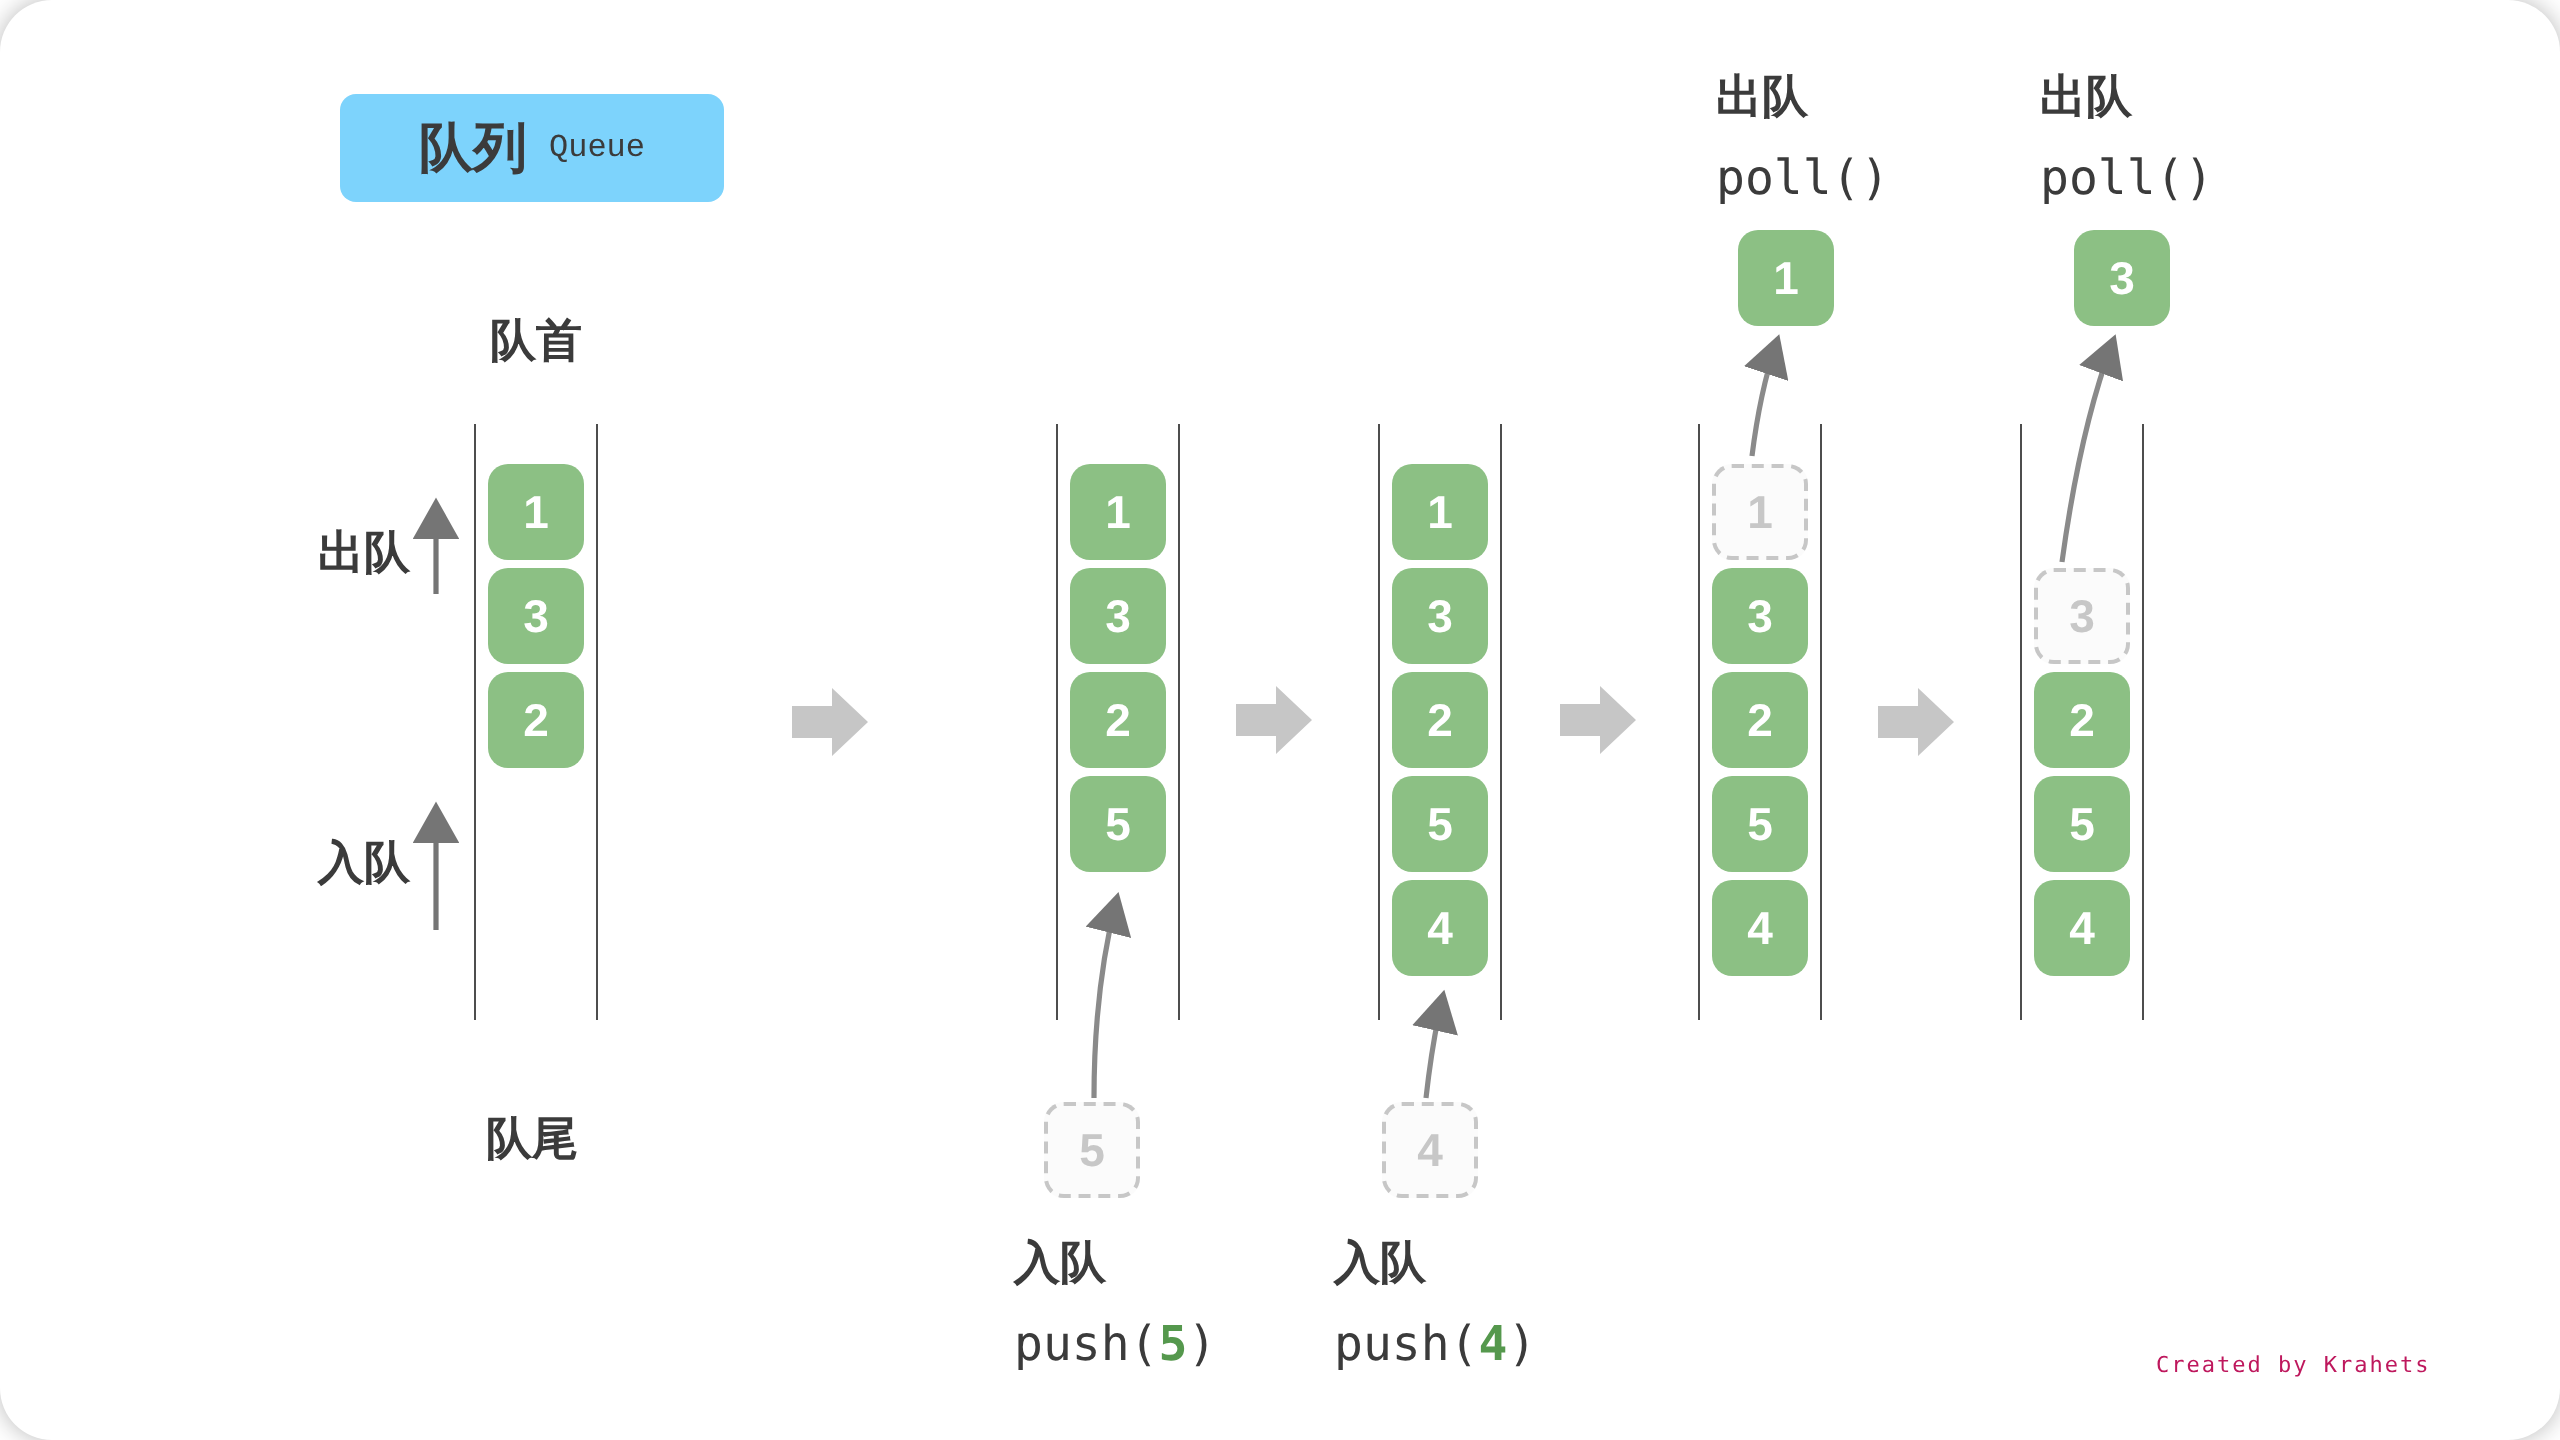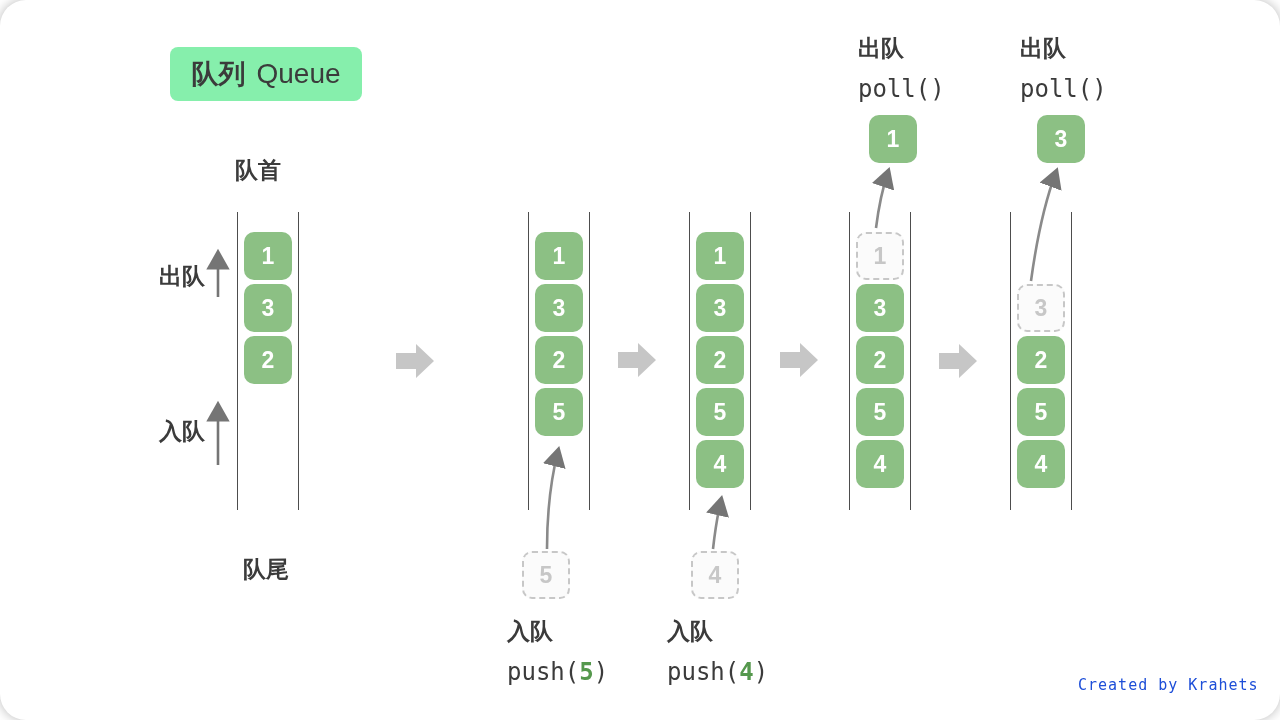--- a/index.html
+++ b/index.html
@@ -5,28 +5,28 @@
   * { margin:0; padding:0; box-sizing:border-box; }
   html,body { width:1280px; height:720px; background:#ffffff; overflow:hidden;
               font-family:"Liberation Sans", sans-serif; }
   .card { position:absolute; left:0; top:0; width:1280px; height:720px;
           background:#ffffff; border-radius:26px;
           box-shadow:0 0 12px rgba(0,0,0,0.28); }
   .svg-overlay { position:absolute; left:0; top:0; width:1280px; height:720px;
                  pointer-events:none; }
 
   .title-badge { position:absolute; left:170px; top:47px; width:192px; height:54px;
-                 background:#86efac; border-radius:8px; display:flex;
+                 background:#7dd3fc; border-radius:8px; display:flex;
                  align-items:center; justify-content:center; gap:11px; }
   .title-zh { font-size:27px; font-weight:bold; color:#3b3b3b; }
-  .title-en { font-family:Liberation Sans, sans-serif; font-size:28px; color:#3b3b3b; }
+  .title-en { font-family:Liberation Mono, monospace; font-size:16px; color:#3b3b3b; }
 
   .zh-label { position:absolute; font-size:23px; font-weight:bold; color:#3b3b3b;
               white-space:nowrap; }
-  .lbl-front { left:235px; top:155px; }
+  .lbl-front { left:245px; top:155px; }
   .lbl-rear  { left:243px; top:554px; }
   .lbl-side-out { left:159px; top:261px; }
   .lbl-side-in  { left:159px; top:416px; }
 
   .col { position:absolute; top:212px; height:298px; width:62px;
          border-left:1.6px solid #4d4d4d; border-right:1.6px solid #4d4d4d; }
   .col-1 { left:237px; } .col-2 { left:528px; } .col-3 { left:689px; }
   .col-4 { left:849px; } .col-5 { left:1010px; }
 
   .cell { position:absolute; left:6px; width:48px; height:48px; border-radius:10px;
@@ -48,22 +48,22 @@
   .op .action { font-size:23px; font-weight:bold; color:#3b3b3b; display:block; }
   .op .code { font-family:"DejaVu Sans Mono", monospace; font-size:24px;
               color:#3b3b3b; display:block; margin-top:11px; }
   .op .arg { color:#55984d; font-weight:bold; }
   .op-top-4 { left:858px; top:33px; }
   .op-top-5 { left:1020px; top:33px; }
   .op-bot-2 { left:507px; top:616px; }
   .op-bot-3 { left:667px; top:616px; }
 
   .credit { position:absolute; left:1078px; top:676px;
-            font-family:"DejaVu Sans Mono", monospace; font-size:15px;
-            color:#1d4ed8; letter-spacing:1px; }
+            font-family:"DejaVu Sans Mono", monospace; font-size:11px;
+            color:#be185d; letter-spacing:1px; }
 </style>
 </head>
 <body>
 
 <div class="card">
 
   <div class="title-badge">
     <span class="title-zh">队列</span>
     <span class="title-en">Queue</span>
   </div>

